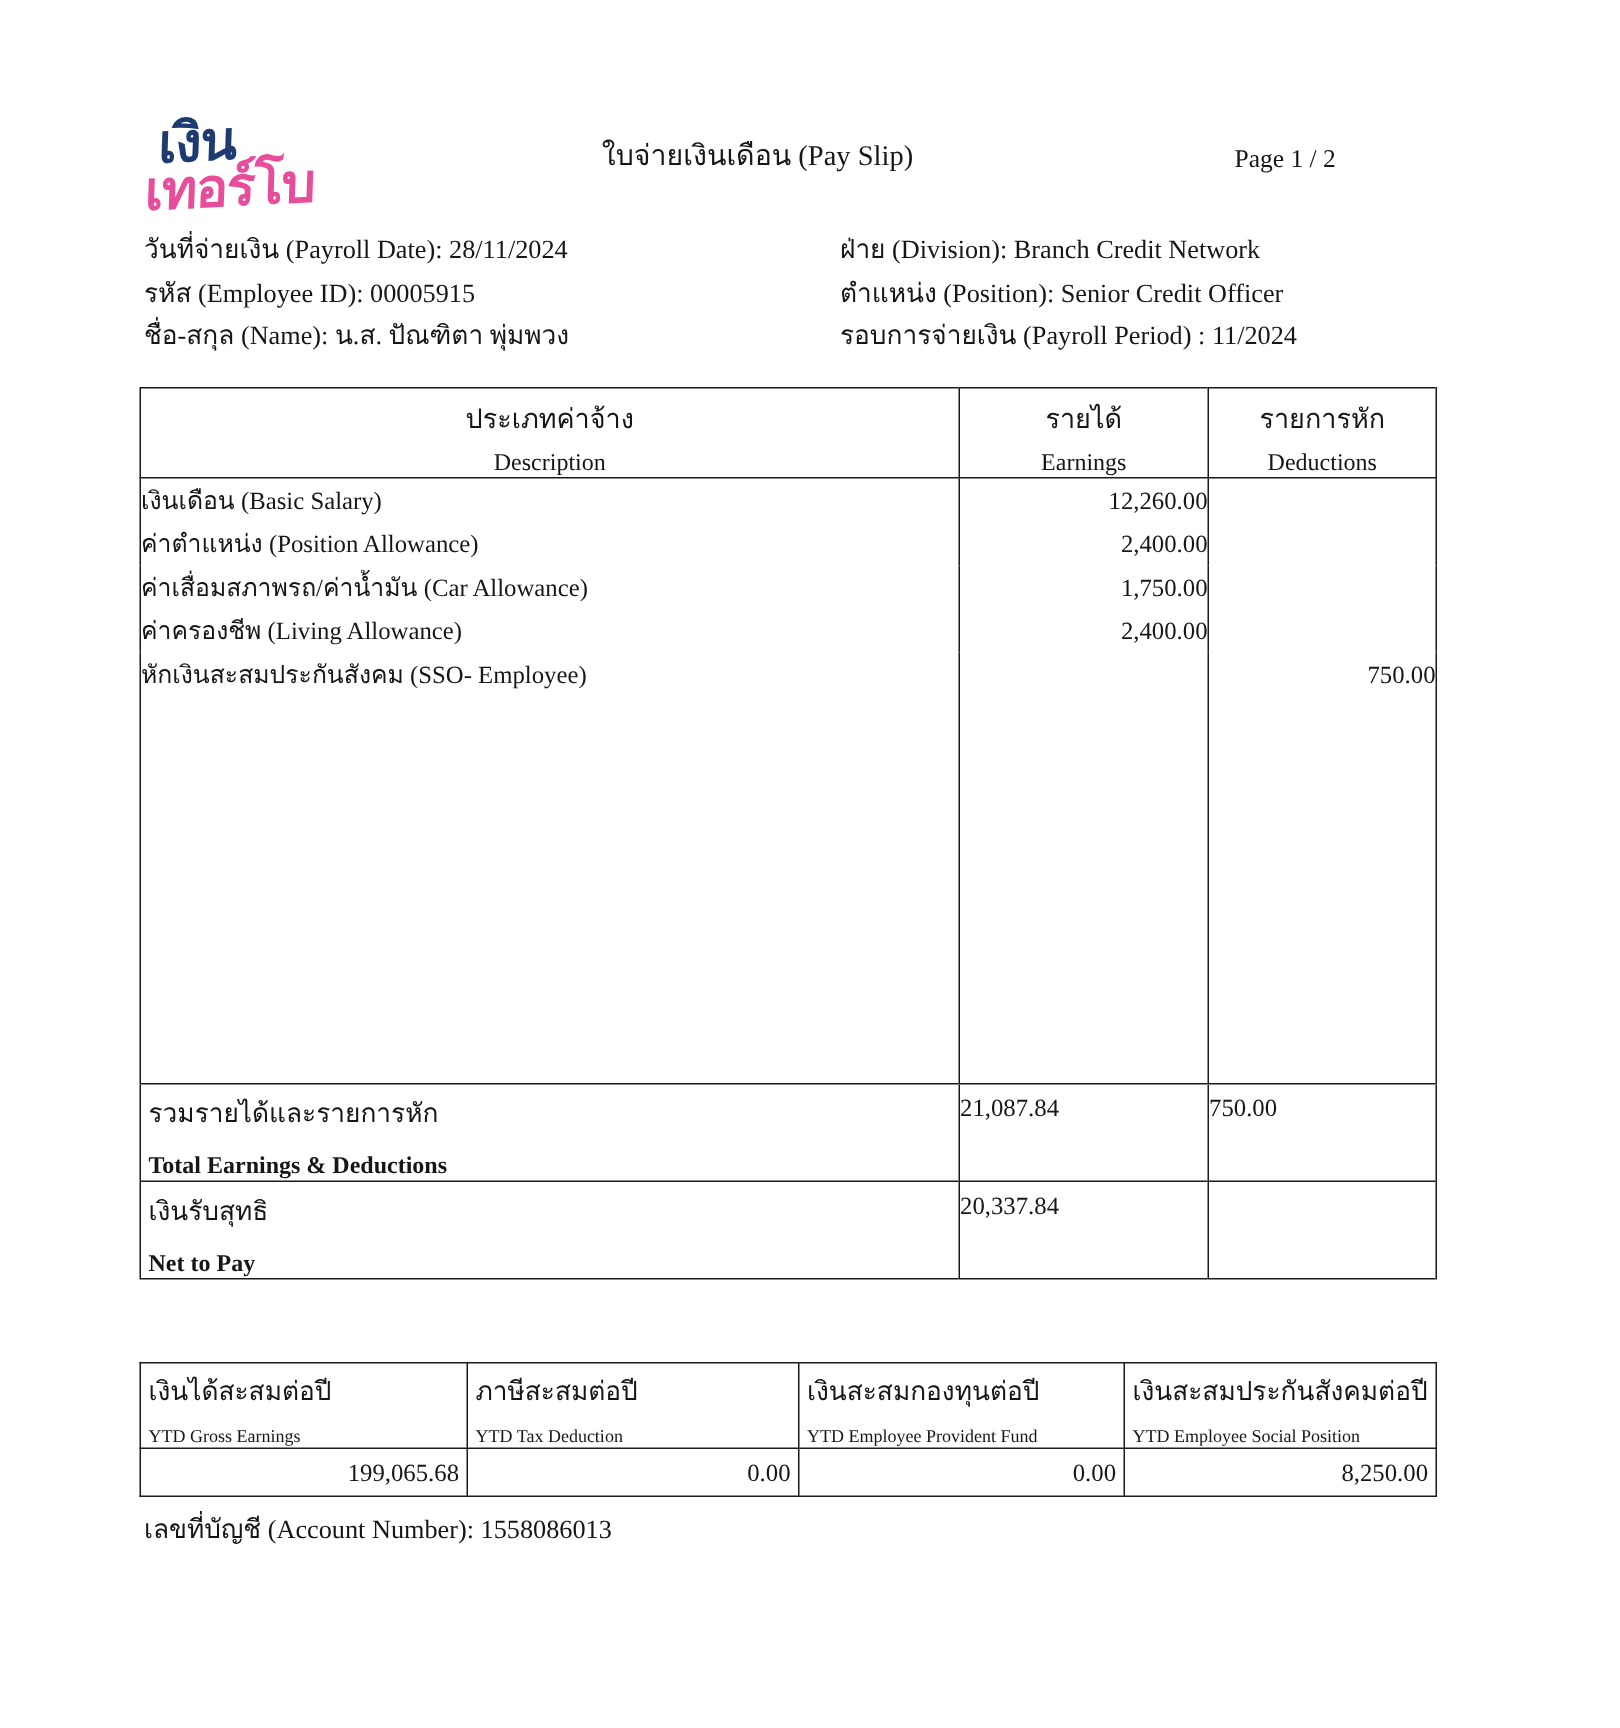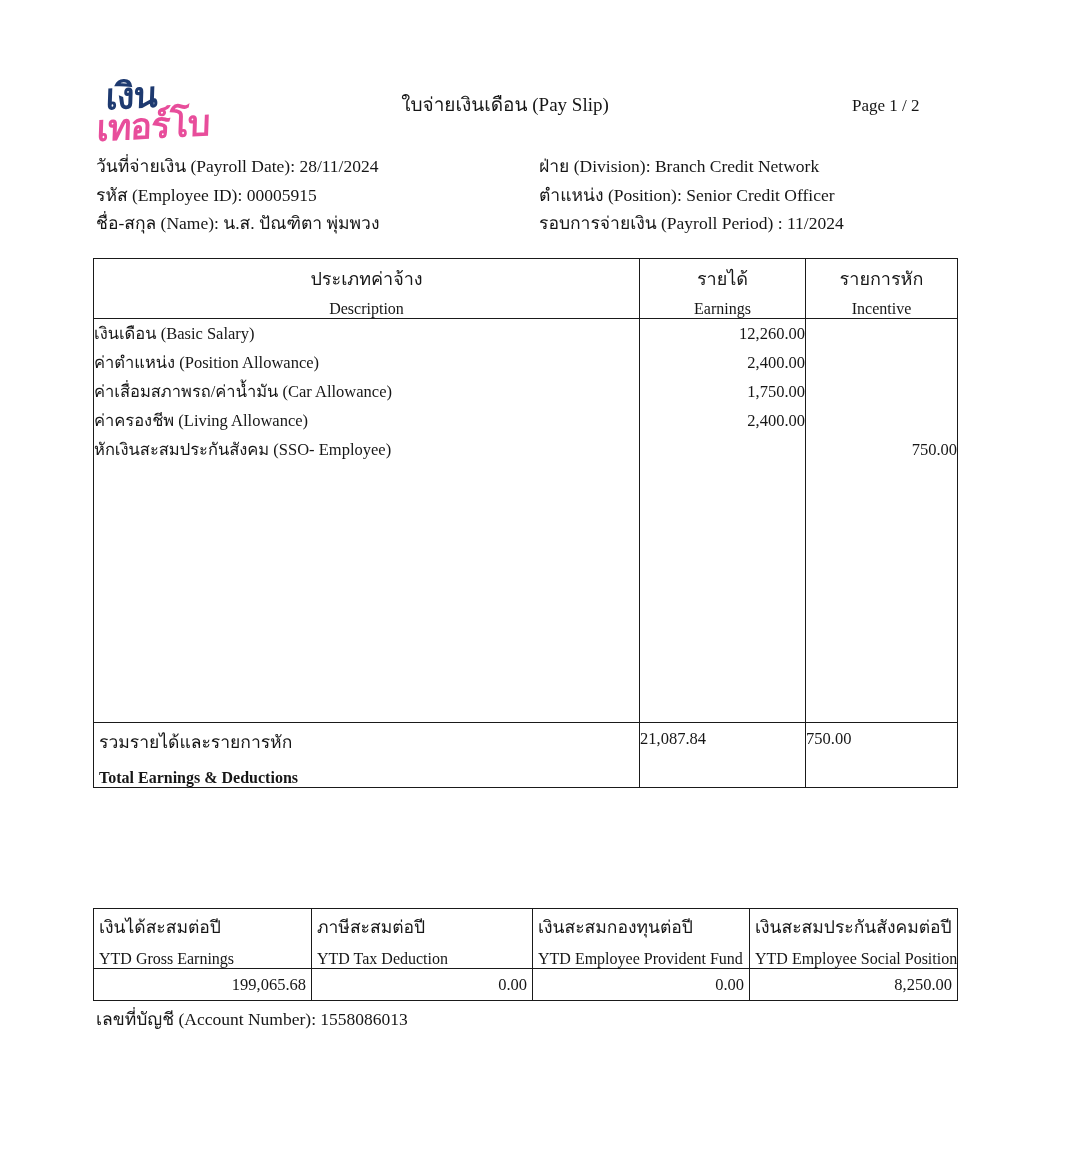--- a/index.html
+++ b/index.html
@@ -23,28 +23,28 @@
   }
   .logo .l1 { font-size: 36px; margin-left: 8px; }
   .logo .l2 { font-size: 36px; }
 
   
   .title-block {
     position: absolute; left: 0; top: 90px; width: 1010px;
     text-align: center; font-size: 19px; line-height: 30px;
   }
   .page-label {
-    position: absolute; left: 852px; top: 96px;
+    position: absolute; left: 823px; top: 96px;
     font-size: 17px;
   }
 
   
   .info-line { position: absolute; font-size: 17.5px; white-space: nowrap; }
   .col-left  { left: 96px; }
-  .col-right { left: 539px; }
+  .col-right { left: 560px; }
   .r1 { top: 152px; } .r2 { top: 181px; } .r3 { top: 209px; }
 
   
   .ptable {
     position: absolute; left: 93px; top: 258px;
     width: 864px; border-collapse: collapse; table-layout: fixed;
     border: 1.6px solid #1a1a1a;
     font-size: 16.5px;
   }
   .ptable td, .ptable th {
@@ -70,21 +70,21 @@
     width: 864px; border-collapse: collapse; table-layout: fixed;
     border: 1.6px solid #1a1a1a;
     font-size: 16.5px;
   }
   .ytable td, .ytable th {
     border: 1.5px solid #1a1a1a;
     padding: 0; vertical-align: top; font-weight: normal; text-align: left;
   }
   .ytable th { height: 55px; }
   .ytd-th { font-size: 17.5px; padding: 4px 0 0 5px; }
-  .ytd-en { font-size: 16px; margin-top: 9px; padding-left: 5px; white-space: nowrap; }
+  .ytd-en { font-size: 12px; margin-top: 9px; padding-left: 5px; white-space: nowrap; }
   .ytable td { height: 31px; line-height: 31px; text-align: right; padding-right: 5px; }
 
   
   .account-line { position: absolute; left: 96px; top: 1005px; font-size: 17.5px; }
 </style>
 </head>
 <body>
 
 <div>
 
@@ -117,21 +117,21 @@
         <th>
           <div class="hdr-th">ประเภทค่าจ้าง</div>
           <div class="hdr-en">Description</div>
         </th>
         <th>
           <div class="hdr-th">รายได้</div>
           <div class="hdr-en">Earnings</div>
         </th>
         <th>
           <div class="hdr-th">รายการหัก</div>
-          <div class="hdr-en">Incentive</div>
+          <div class="hdr-en">Deductions</div>
         </th>
       </tr>
     </thead>
     <tbody>
       <tr class="item-row">
         <td class="cell-desc">เงินเดือน (Basic Salary)</td>
         <td class="cell-amt">12,260.00</td>
         <td class="cell-amt"></td>
       </tr>
       <tr class="item-row">
@@ -162,20 +162,32 @@
       <tr class="row-total">
         <td>
           <div class="sum-th">รวมรายได้และรายการหัก</div>
           <div class="sum-en">Total Earnings &amp; Deductions</div>
         </td>
         <td>
           <span class="sum-amt">21,087.84</span>
         </td>
         <td>
           <span class="sum-amt">750.00</span>
+        </td>
+      </tr>
+      <tr class="row-net">
+        <td>
+          <div class="sum-th">เงินรับสุทธิ</div>
+          <div class="sum-en">Net to Pay</div>
+        </td>
+        <td>
+          <span class="sum-amt">20,337.84</span>
+        </td>
+        <td>
+          <span class="sum-amt"></span>
         </td>
       </tr>
     </tbody>
   </table>
 
   <table class="ytable">
     <colgroup>
         <col style="width:218px">
         <col style="width:221px">
         <col style="width:217px">

